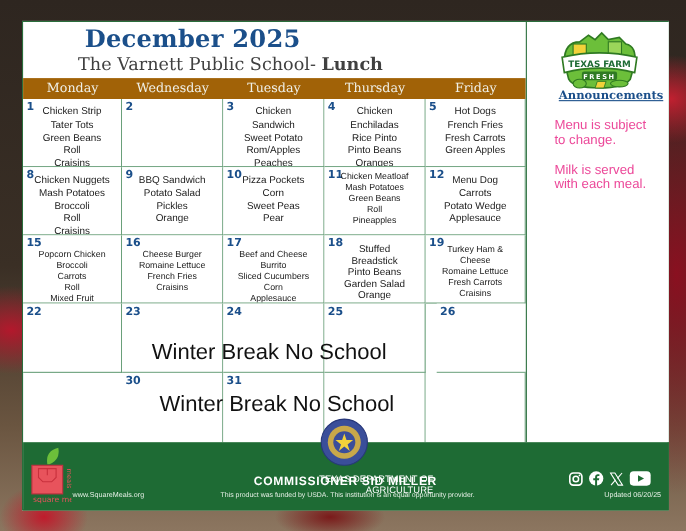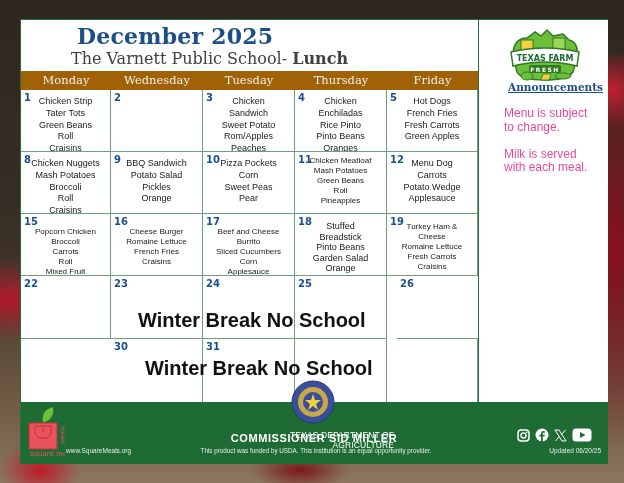--- a/index.html
+++ b/index.html
@@ -51,21 +51,21 @@
     position: absolute; left: 3px; top: 2px;
     font-family: "DejaVu Sans", sans-serif; font-weight: bold; font-size: 10px; color: #1b4f8a;
   }
   .cell .menu {
     position: absolute; left: 0; right: 0; top: 6px; text-align: center;
     font-size: 9px; line-height: 11.2px; color: #1a1a1a;
   }
   .cell .menu.small { font-size: 8px; line-height: 10px; top: 5px; }
   .cell .menu.large { line-height: 11.8px; }
   .winter {
-    position: absolute; text-align: center; font-weight: bold; font-size: 20px; color: #111;
+    position: absolute; text-align: center; font-weight: normal; font-size: 20px; color: #111;
     white-space: nowrap; font-family: "Liberation Sans", sans-serif;
   }
   .announce {
     position: absolute; left: 457px; top: 0; width: 130px; height: 382px;
     border-left: 1.5px solid #2a6e3c; background: #fff;
   }
   .logo {
     position: absolute; left: 28px; top: 6px; width: 76px; height: 58px;
   }
   .announce-title {

